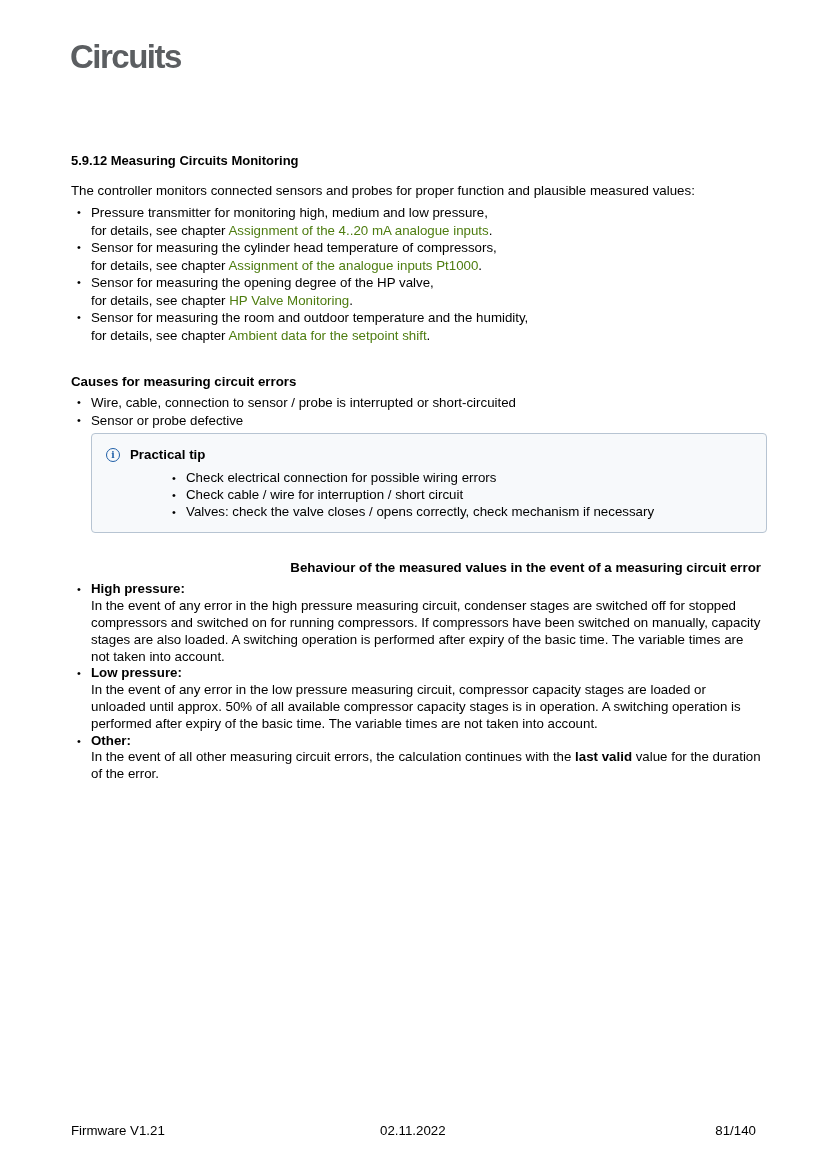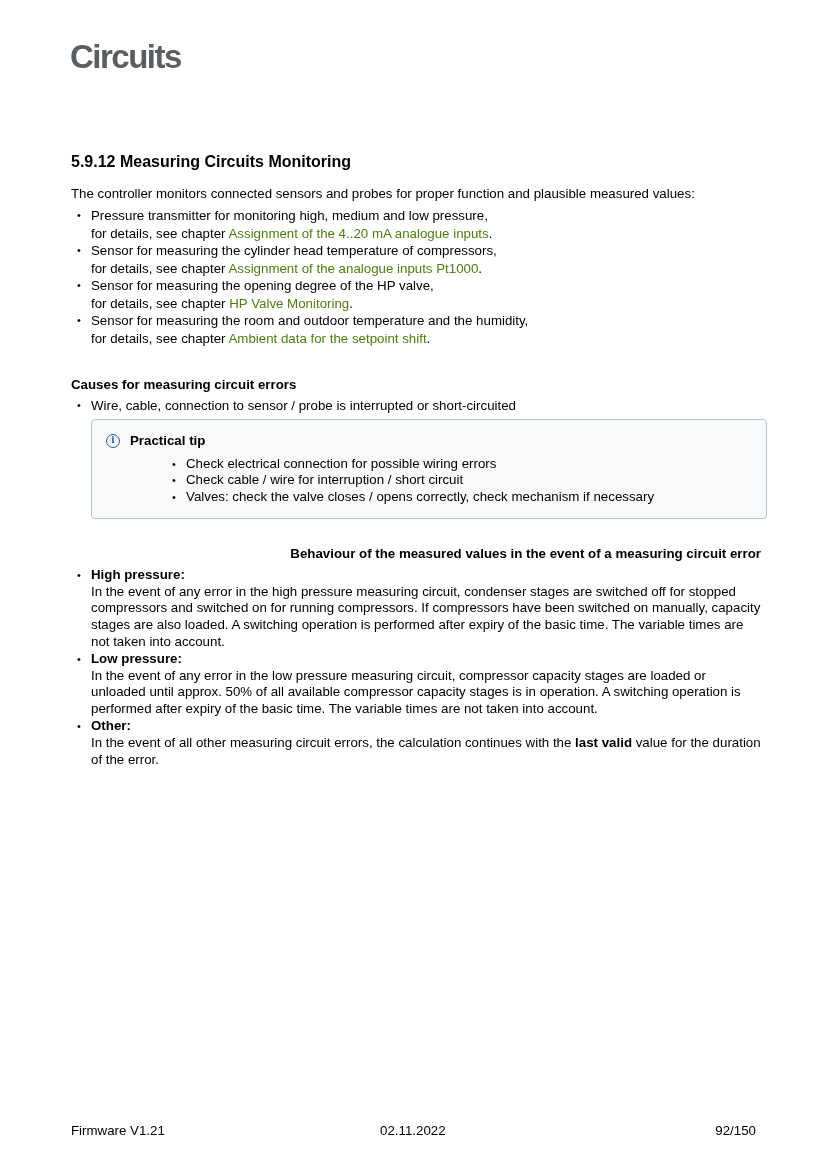--- a/index.html
+++ b/index.html
@@ -1,19 +1,19 @@
 <!DOCTYPE html>
 <html><head>
 <meta charset="utf-8">
 <style>
   html, body { margin: 0; padding: 0; background: #ffffff; }
   body { width: 827px; height: 1169px; position: relative; font-family: "Liberation Sans", sans-serif; color: #000; font-size: 13.3px; }
   .logo { position: absolute; left: 70px; top: 38px; font-family: "Liberation Sans", sans-serif; font-weight: bold; font-size: 33px; color: #5b5e61; letter-spacing: -1.5px; }
   .content { position: absolute; left: 71px; top: 153px; width: 690px; }
-  h2 { font-size: 16px; font-weight: bold; margin: 0 0 14px 0; }
+  h2 { font-size: 13px; font-weight: bold; margin: 0 0 14px 0; }
   p { margin: 0; line-height: 18px; }
   ul { margin: 4px 0 4px 0; padding-left: 20px; list-style: none; }
   li { position: relative; line-height: 17.5px; }
   li::before { content: "•"; position: absolute; left: -14px; top: 0; font-size: 11px; }
   .link { color: #4d7c0f; }
   .sub-h { font-weight: bold; margin-top: 29px; margin-bottom: 3px; line-height: 18px; }
   .tip { margin: 4px 0 0 20px; border: 1px solid #b7c4d2; border-radius: 4px; background: #f7f9fb; padding: 12px 12px 12px 12px; width: 650px; }
   .tip-head { display: flex; align-items: center; gap: 10px; font-weight: bold; line-height: 18px; margin-left: 2px; }
   .info-icon { width: 12px; height: 12px; border: 1.5px solid #1f5fa8; border-radius: 50%; color: #1f5fa8; font-size: 9px; font-weight: bold; display: flex; align-items: center; justify-content: center; font-family: "DejaVu Serif", serif; line-height: 1; }
   .tip ul { margin: 6px 0 0 0; padding-left: 82px; }
@@ -40,20 +40,21 @@
     <li><span>Pressure transmitter for monitoring high, medium and low pressure,</span><br><span>for details, see chapter </span><span class="link">Assignment of the 4..20 mA analogue inputs</span><span>.</span></li>
     <li><span>Sensor for measuring the cylinder head temperature of compressors,</span><br><span>for details, see chapter </span><span class="link">Assignment of the analogue inputs Pt1000</span><span>.</span></li>
     <li><span>Sensor for measuring the opening degree of the HP valve,</span><br><span>for details, see chapter </span><span class="link">HP Valve Monitoring</span><span>.</span></li>
     <li><span>Sensor for measuring the room and outdoor temperature and the humidity,</span><br><span>for details, see chapter </span><span class="link">Ambient data for the setpoint shift</span><span>.</span></li>
   </ul>
 
 
   <div class="sub-h">Causes for measuring circuit errors</div>
   <ul style="margin-top:0">
     <li>Wire, cable, connection to sensor / probe is interrupted or short-circuited</li>
+    <li>Sensor or probe defective</li>
   </ul>
 
   <div class="tip">
     <div class="tip-head">
       <span class="info-icon">i</span>
       <span>Practical tip</span>
     </div>
     <ul>
       <li>Check electrical connection for possible wiring errors</li>
       <li>Check cable / wire for interruption / short circuit</li>
@@ -67,14 +68,14 @@
       <li><span class="title">High pressure:</span><span>In the event of any error in the high pressure measuring circuit, condenser stages are switched off for stopped compressors and switched on for running compressors. If compressors have been switched on manually, capacity stages are also loaded. A switching operation is performed after expiry of the basic time. The variable times are not taken into account.</span></li>
       <li><span class="title">Low pressure:</span><span>In the event of any error in the low pressure measuring circuit, compressor capacity stages are loaded or unloaded until approx. 50% of all available compressor capacity stages is in operation. A switching operation is performed after expiry of the basic time. The variable times are not taken into account.</span></li>
       <li><span class="title">Other:</span><span>In the event of all other measuring circuit errors, the calculation continues with the </span><b>last valid</b><span> value for the duration of the error.</span></li>
     </ul>
   </div>
 </div>
 
 <div class="footer">
   <span class="l">Firmware V1.21</span>
   <span class="c">02.11.2022</span>
-  <span class="r">92/150</span>
+  <span class="r">81/140</span>
 </div>
 
 </body></html>

